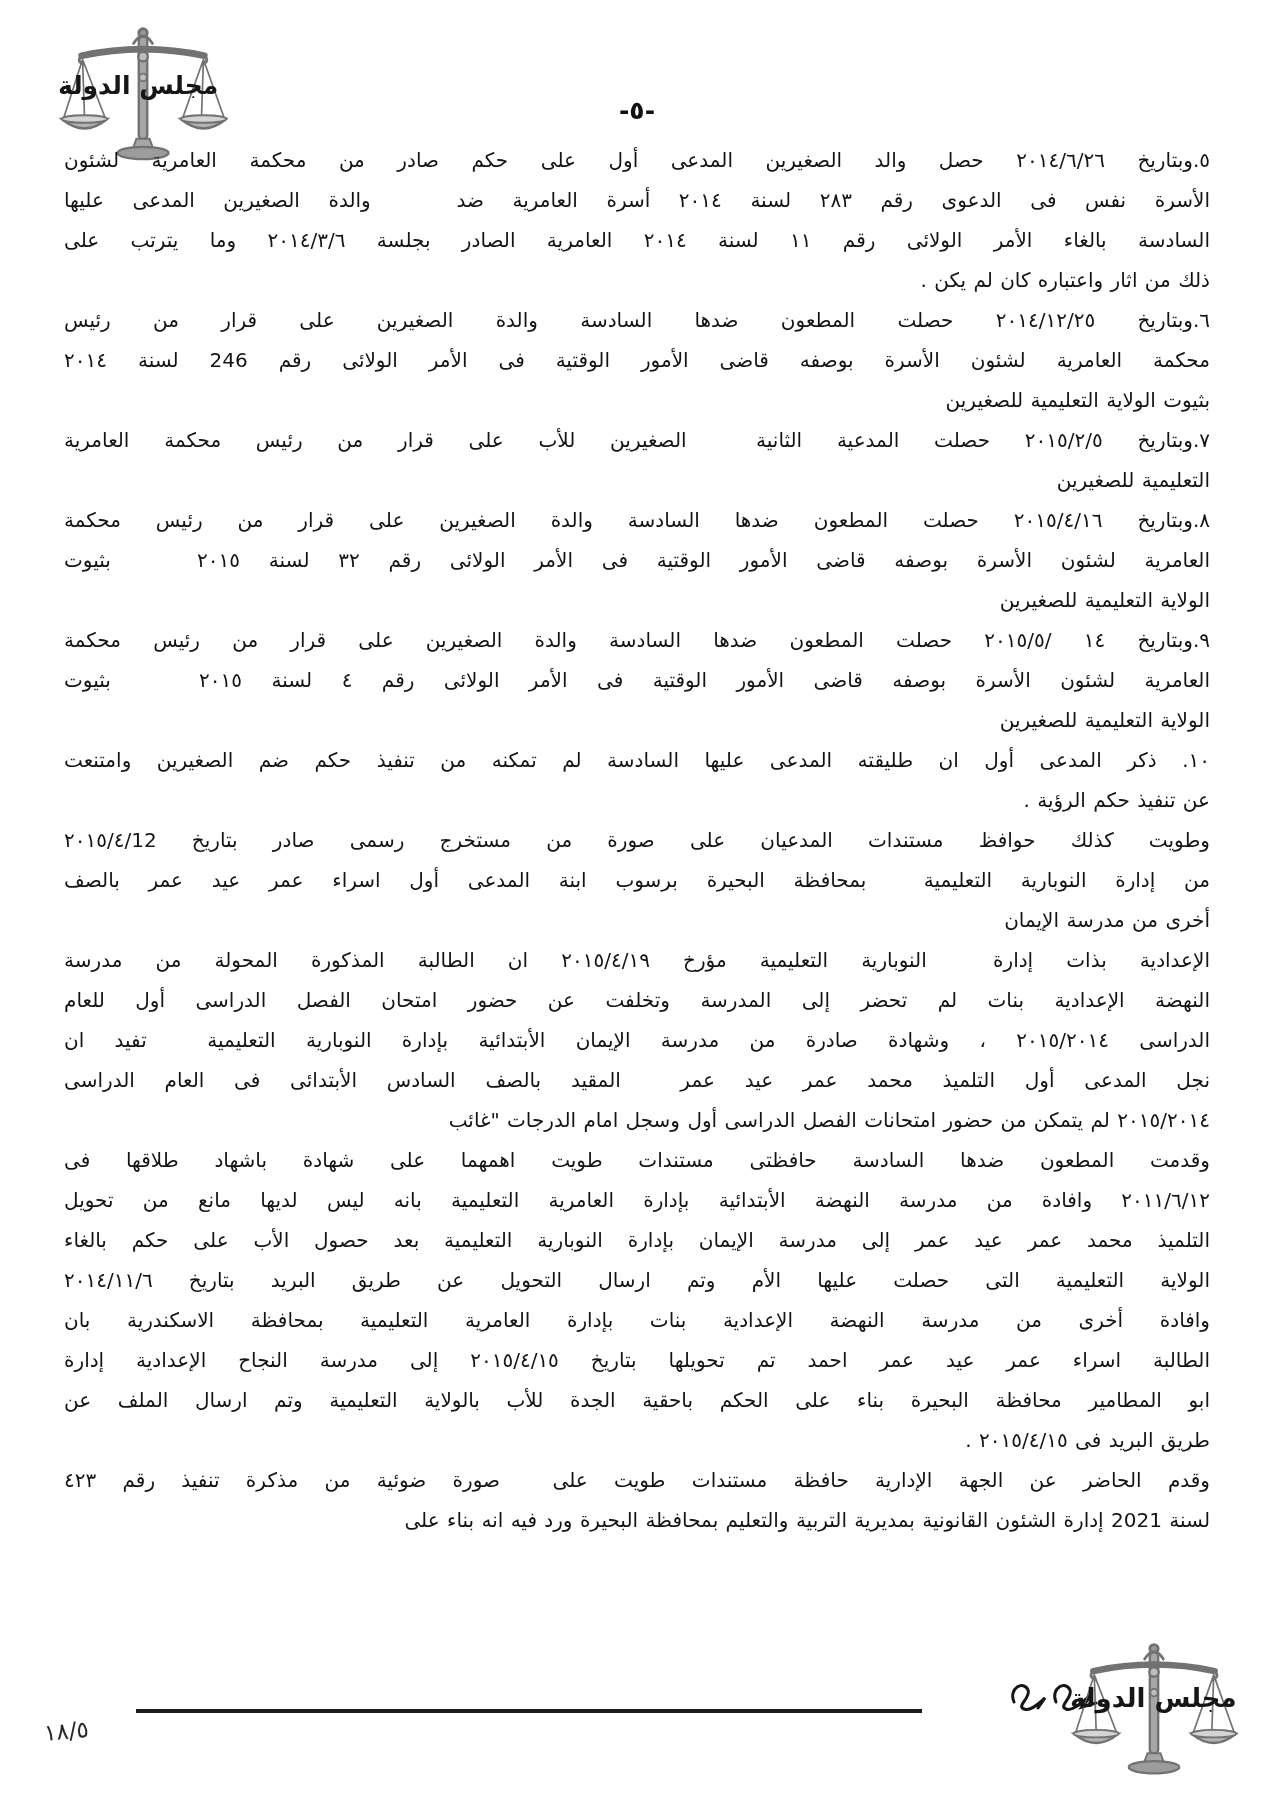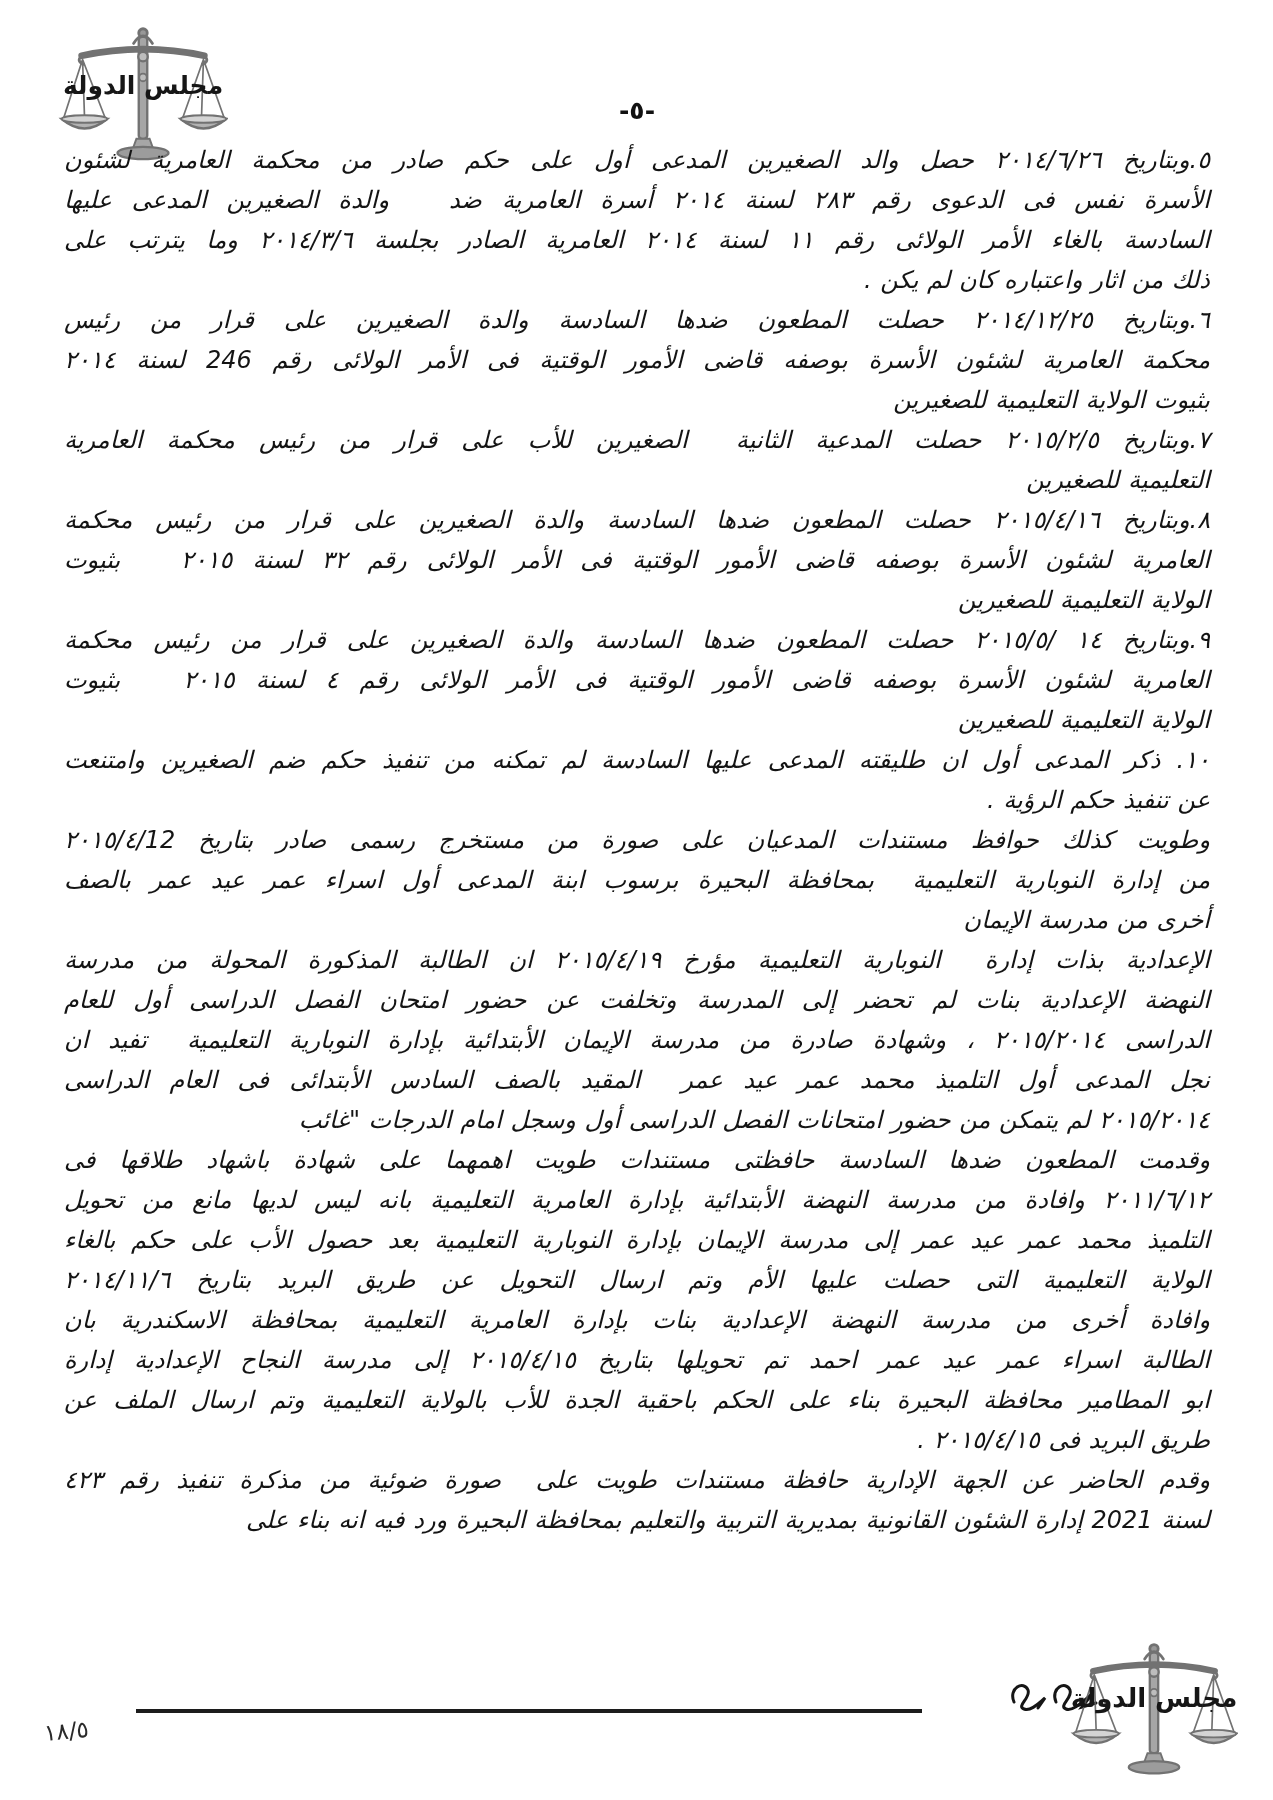--- a/index.html
+++ b/index.html
@@ -14,21 +14,21 @@
   .page { position: absolute; inset: 0; }
 
   
   .logo { position: absolute; }
   .logo-top    { left: 58px;  top: 24px;  width: 170px; height: 138px; }
   .logo-bottom { left: 1070px; top: 1622px; width: 168px; height: 172px; }
   .logo svg.scales { width: 100%; height: 100%; opacity: 0.88; }
   .logo .logo-text {
     position: absolute; left: 0; right: 0;
     top: 44%;
-    text-align: center;
+    text-align: left;
     font-weight: bold;
     font-size: 25px;
     color: #161616;
     white-space: nowrap;
     transform: translateY(-50%);
   }
   .logo-bottom .logo-text { font-size: 26px; }
 
   
   .page-number {
@@ -39,24 +39,23 @@
     letter-spacing: 1px;
     color: #111;
   }
 
   
   .body-text {
     position: absolute;
     left: 64px; top: 140px;
     width: 1146px;
     direction: rtl;
-    font-size: 24px;
+    font-size: 20px;
     line-height: 40px;
     color: #141414;
-    font-style: italic;
   }
   .body-text .line {
     text-align: justify;
     text-align-last: justify;
     word-spacing: 1px;
   }
   .body-text .line.para-end {
     text-align: left;
     text-align-last: start;
   }

